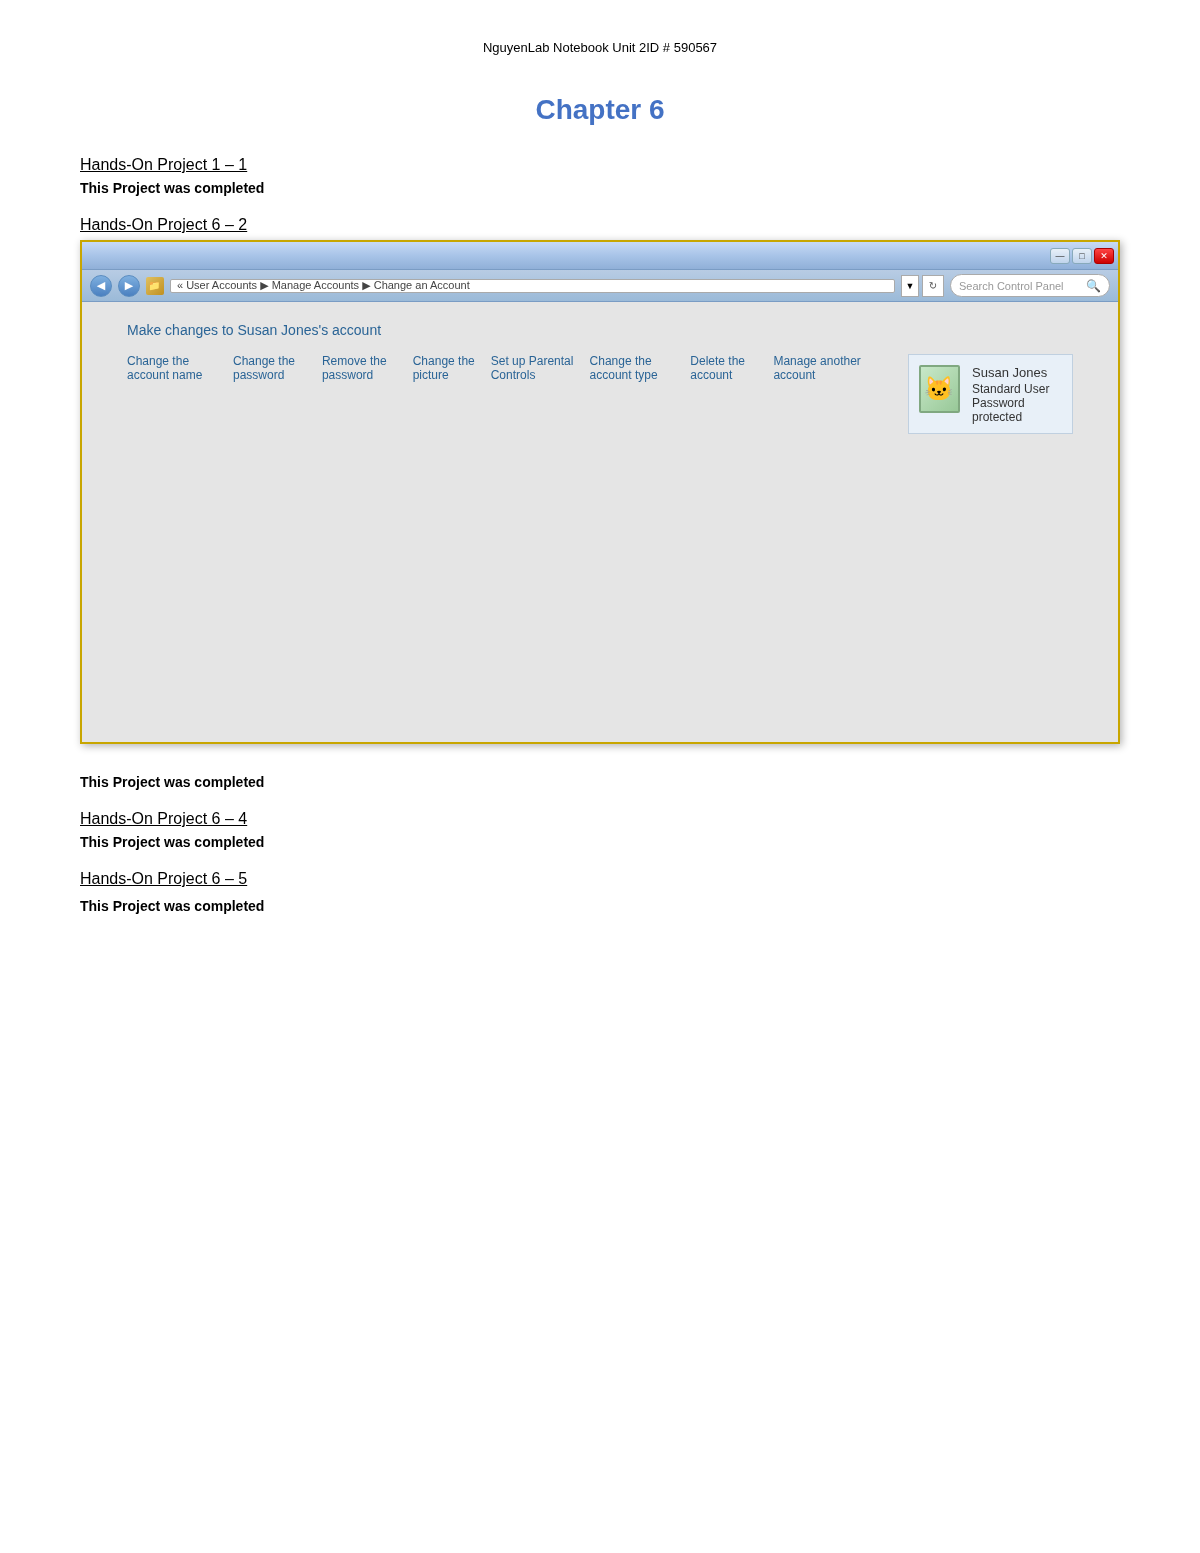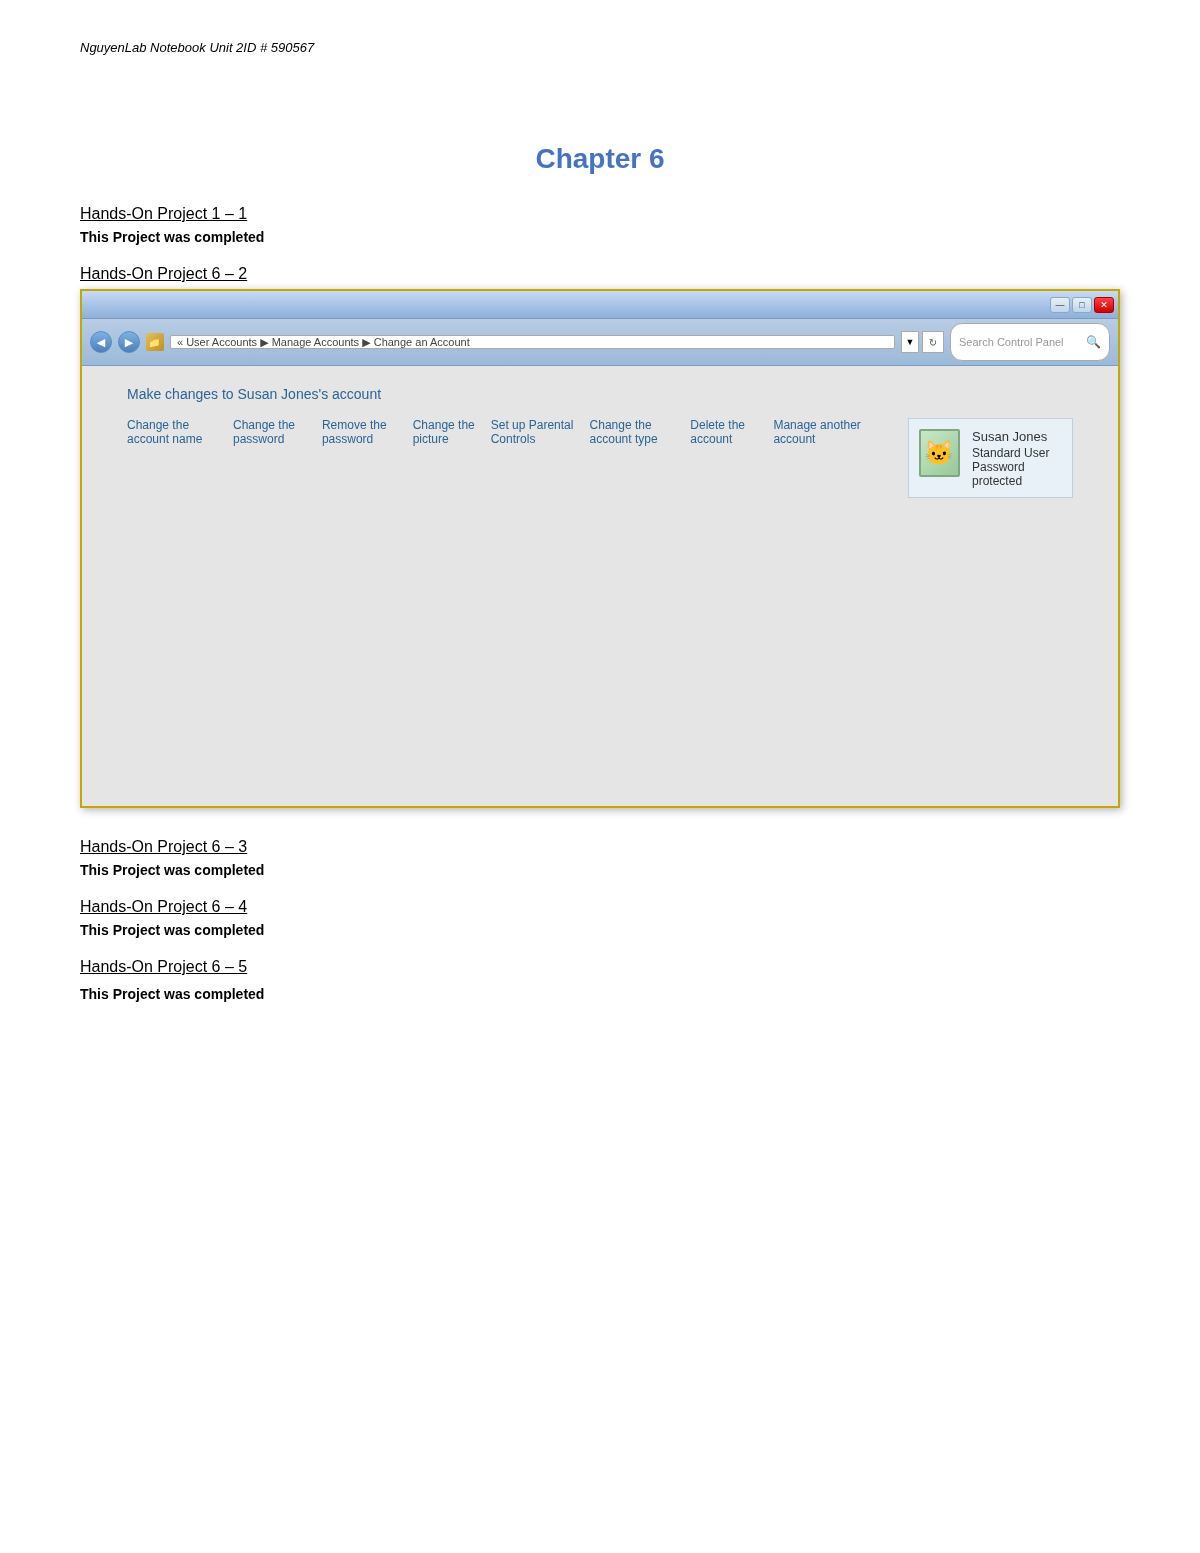--- a/index.html
+++ b/index.html
@@ -12,25 +12,24 @@
       width: 1200px;
       min-height: 1553px;
       background: #ffffff;
       font-family: Arial, sans-serif;
       color: #000000;
       padding: 40px 80px;
     }
 
     .header {
       display: flex;
-      justify-content: flex-start;
+      justify-content: center;
       align-items: flex-start;
-      margin-bottom: 88px;
+      margin-bottom: 39px;
       font-size: 13px;
-      font-style: italic;
     }
 
     .chapter-title {
       text-align: center;
       color: #4472C4;
       font-size: 28px;
       font-weight: bold;
       margin-bottom: 30px;
     }
 
@@ -128,21 +127,21 @@
       align-items: center;
     }
 
     .win7-search {
       background: white;
       border: 1px solid #aaa;
       border-radius: 12px;
       padding: 2px 8px;
       font-size: 11px;
       color: #999;
-      height: 38px;
+      height: 23px;
       width: 160px;
       display: flex;
       align-items: center;
       justify-content: space-between;
     }
 
     .win7-content {
       padding: 20px 45px;
       min-height: 440px;
       background: #e5e5e5;
@@ -304,21 +303,20 @@
             <div>Password protected</div>
           </div>
         </div>
       </div>
     </div>
 
   </div>
 </div>
 
 <div>
-  <h2 class="project-heading">Hands-On Project 6 – 3</h2>
   <p class="project-status">This Project was completed</p>
 </div>
 
 <div>
   <h2 class="project-heading">Hands-On Project 6 – 4</h2>
   <p class="project-status">This Project was completed</p>
 </div>
 
 <div>
   <h2 class="project-heading">Hands-On Project 6 – 5</h2>

